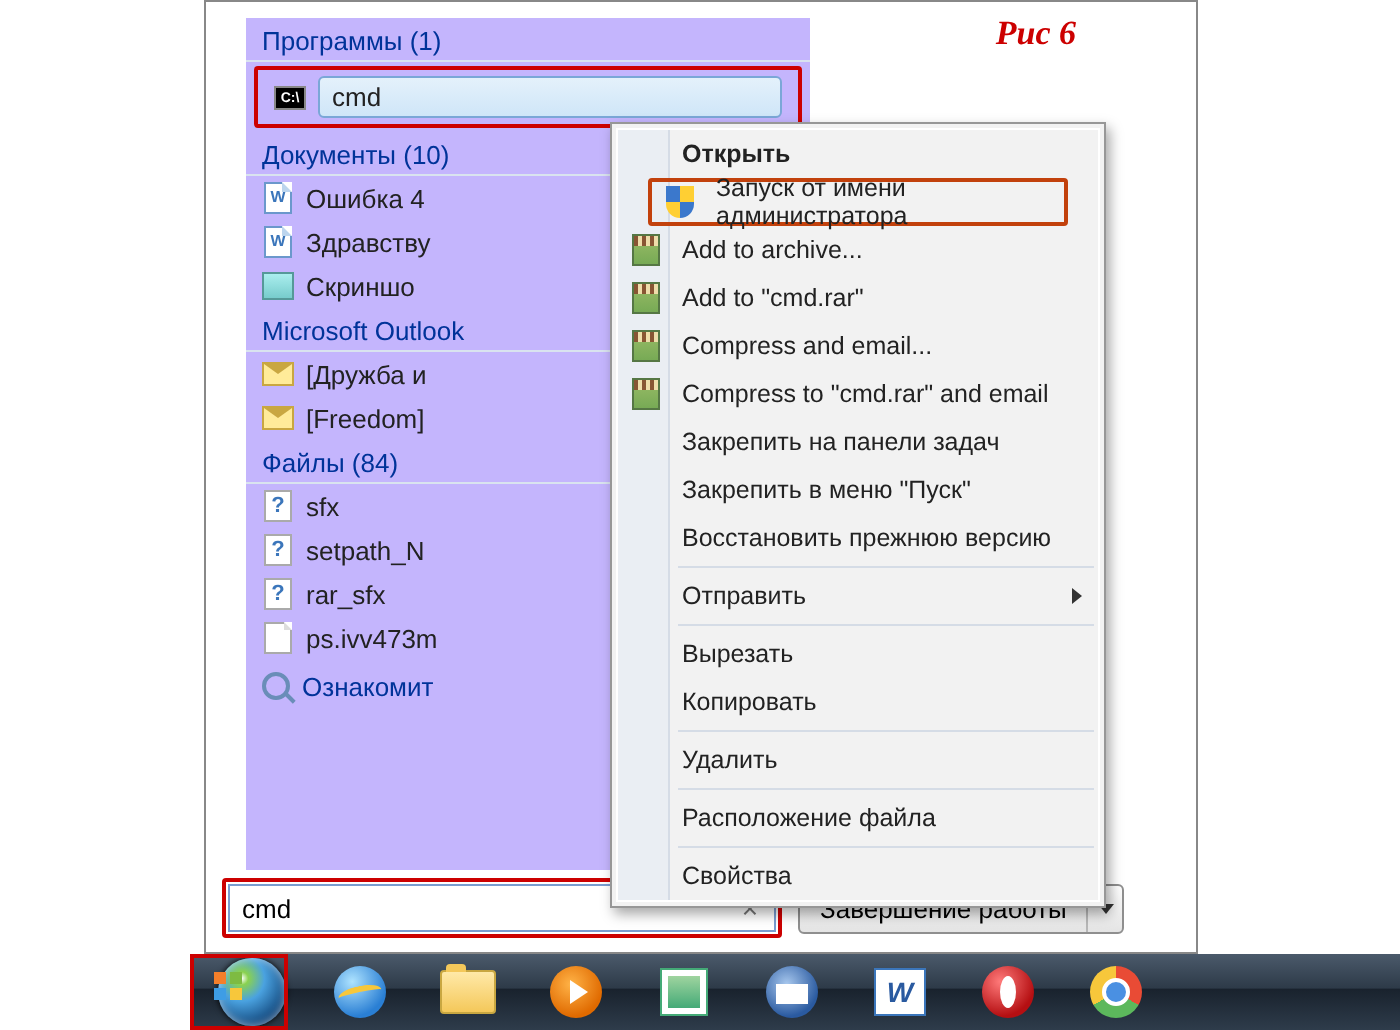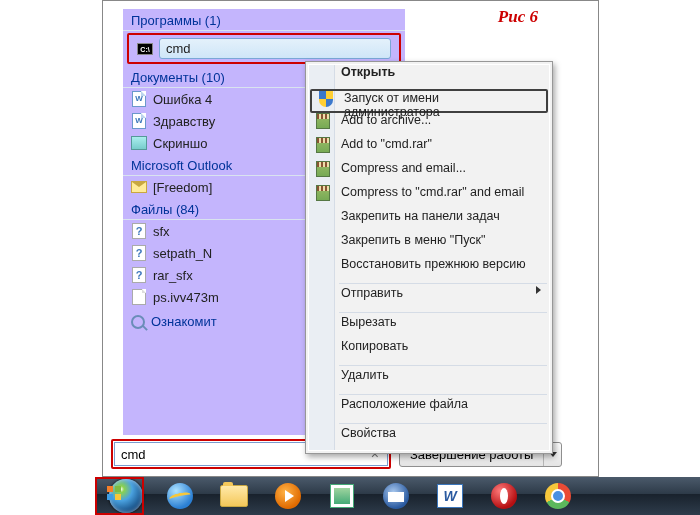--- a/index.html
+++ b/index.html
@@ -13,33 +13,33 @@
   .cmd-selected{background:linear-gradient(#e4f1fb,#cfe6f8);border:1px solid #7aa7d7;border-radius:3px;padding:2px 6px;flex:1}
   .cmd-ico{width:16px;height:12px;background:#000;color:#fff;font-size:7px;font-weight:bold;text-align:center;line-height:12px;border:1px solid #888}
   .doc-ico{width:14px;height:16px;border:1px solid #6b98cc;background:#fff;position:relative;font-size:8px;color:#3b76bb;text-align:center;line-height:14px;font-weight:bold}
   .doc-ico::before{content:"";position:absolute;right:-1px;top:-1px;border-left:5px solid #bcd5ee;border-top:5px solid #fff;width:0;height:0}
   .img-ico{width:16px;height:14px;background:linear-gradient(#aee,#7cc);border:1px solid #599}
   .mail-ico{width:16px;height:12px;background:#ffeb99;border:1px solid #c9a741;position:relative}
   .mail-ico::before{content:"";position:absolute;left:0;top:0;width:0;height:0;border-left:7px solid transparent;border-right:7px solid transparent;border-top:5px solid #c9a741}
   .file-ico{width:14px;height:16px;border:1px solid #aaa;background:#fff;position:relative}
   .file-ico::before{content:"";position:absolute;right:-1px;top:-1px;border-left:4px solid #ddd;border-top:4px solid #fff}
   .q-ico{width:14px;height:16px;border:1px solid #aaa;background:#fff;color:#3b76bb;font-size:11px;text-align:center;line-height:14px;font-weight:bold}
-  .link-row{display:flex;align-items:flex-end;gap:6px;color:#003399;font-size:13px;padding:6px 8px}
+  .link-row{display:flex;align-items:flex-start;gap:6px;color:#003399;font-size:13px;padding:6px 8px}
   .magnifier{width:14px;height:14px;border:2px solid #6a8db8;border-radius:50%;position:relative}
   .magnifier::after{content:"";position:absolute;width:6px;height:2px;background:#6a8db8;transform:rotate(45deg);right:-5px;bottom:-2px}
 
   .right-pane{position:absolute;left:290px;top:8px;width:200px;height:426px;padding:10px 6px}
   .right-pane .ritem{font-size:13px;color:#222;padding:6px 4px}
 
   .context-menu{position:absolute;left:202px;top:60px;width:248px;background:#f2f2f2;border:1px solid #979797;box-shadow:2px 3px 6px rgba(0,0,0,.35);padding:2px}
   .cm-inner{background:#f2f2f2;border:1px solid #fff}
   .cm-gutter{position:absolute;left:3px;top:3px;bottom:3px;width:26px;background:#eaeef3;border-right:1px solid #d5dce6}
-  .cm-item{position:relative;display:flex;height:24px;font-size:12.5px;color:#222;padding-left:32px;padding-right:10px}
+  .cm-item{position:relative;display:flex;align-items:center;height:24px;font-size:12.5px;color:#222;padding-left:32px;padding-right:10px}
   .cm-item.bold{font-weight:700}
-  .cm-item.hl{border:2px solid #404040;border-radius:2px;margin:0 1px}
+  .cm-item.hl{border:2px solid #c2410c;border-radius:2px;margin:0 15px}
   .cm-sep{height:1px;background:#d5dce6;margin:2px 2px 2px 30px}
   .cm-ico{position:absolute;left:6px;width:16px;height:16px;display:flex;align-items:center;justify-content:center}
   .shield{width:14px;height:16px;position:relative}
   .shield div{position:absolute;width:7px;height:8px}
   .shield .a{left:0;top:0;background:#3b78cc}
   .shield .b{left:7px;top:0;background:#ffcf33}
   .shield .c{left:0;top:8px;background:#ffcf33;border-bottom-left-radius:7px}
   .shield .d{left:7px;top:8px;background:#3b78cc;border-bottom-right-radius:7px}
   .rar-ico{width:14px;height:16px;background:linear-gradient(#9b6,#7a5);border:1px solid #574}
   .rar-ico::before{content:"";display:block;height:5px;background:repeating-linear-gradient(90deg,#853,#853 2px,#eda 2px,#eda 4px)}
@@ -116,20 +116,26 @@
           <span class="img-ico"></span>
         </span>
         <span>Скриншо</span>
       </div>
 
     <div class="section-header">Microsoft Outlook</div>
     <div class="item">
         <span class="icon">
           <span class="mail-ico"></span>
         </span>
+        <span>[Дружба и</span>
+      </div>
+    <div class="item">
+        <span class="icon">
+          <span class="mail-ico"></span>
+        </span>
         <span>[Freedom]</span>
       </div>
 
     <div class="section-header">Файлы (84)</div>
     <div class="item">
         <span class="icon">
           <span class="q-ico">?</span>
         </span>
         <span>sfx</span>
       </div>

